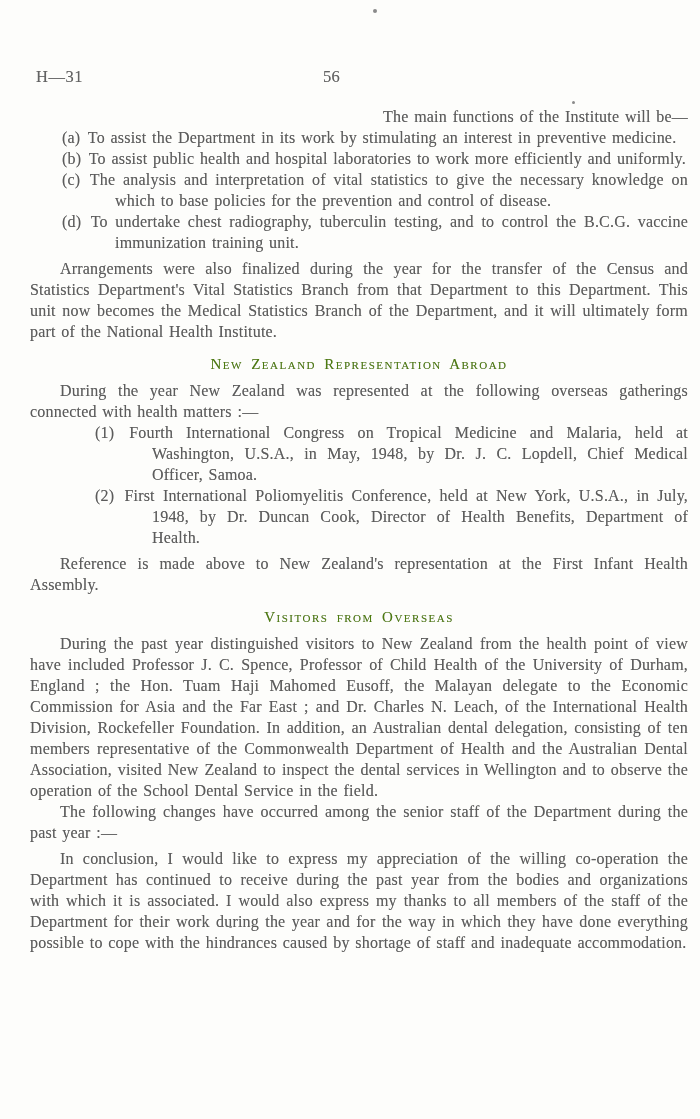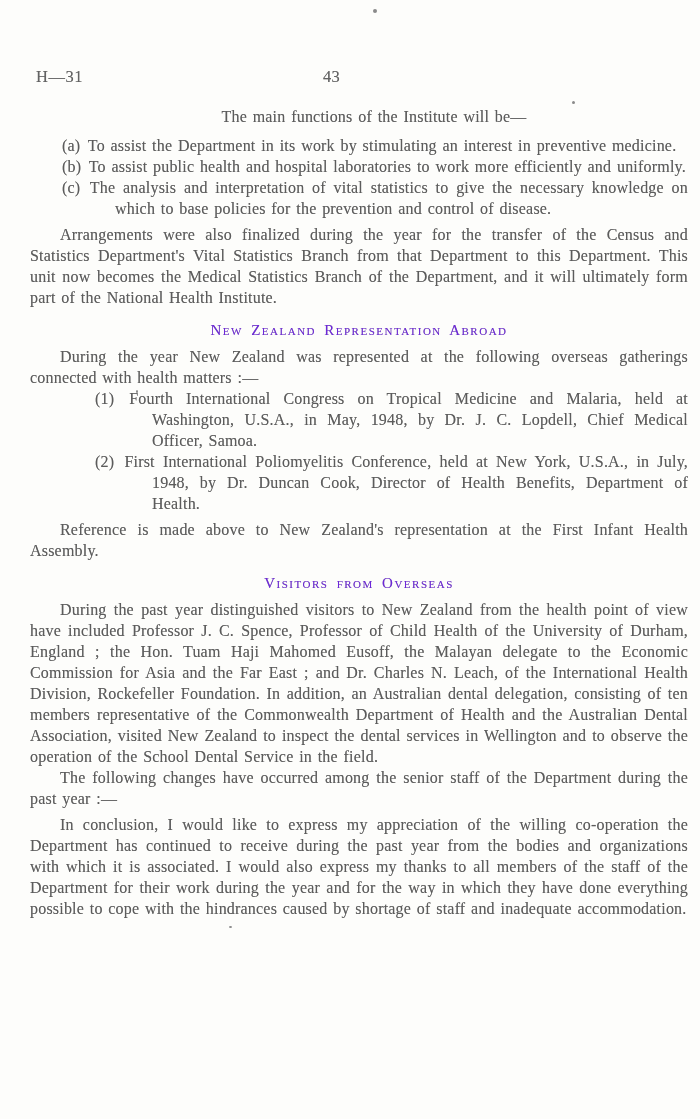--- a/index.html
+++ b/index.html
@@ -31,21 +31,21 @@
   }
   .doc-ref { position: absolute; left: 6px; top: 0; letter-spacing: 0.5px; }
   .page-num { position: absolute; left: 0; right: 55px; top: 0; text-align: center; }
 
   .para {
     margin: 5px 0 0 0;
     text-indent: 30px;
     text-align: justify;
   }
   .para.first { margin-top: 0; }
-  .lead { margin: 8px; text-indent: 30px; text-align: center; font-family: Liberation Serif, serif; }
+  .lead { margin: 0; text-indent: 30px; text-align: right; font-family: Liberation Serif, serif; }
 
   .fn-list, .num-list, .staff-list { margin: 0; }
   .fn-item {
     margin: 0 0 0 85px;
     text-indent: -53px;
     text-align: justify;
   }
   .num-item {
     margin: 0 0 0 122px;
     text-indent: -57px;
@@ -58,21 +58,21 @@
   }
   .item-label { padding-right: 2px; }
 
   .section-heading {
     margin: 12px 0 5px 0;
     font-size: 15px;
     font-weight: normal;
     font-variant: small-caps;
     letter-spacing: 1.5px;
     text-align: center;
-    color: #6d28d9;
+    color: #4d7c0f;
     word-spacing: 3px;
   }
 
   .speck {
     position: absolute;
     background: #8a8a8a;
     border-radius: 50%;
   }
   .speck.s1 { left: 373px; top: 9px;  width: 4px; height: 4px; }
   .speck.s2 { left: 572px; top: 101px; width: 3px; height: 3px; }
@@ -84,33 +84,34 @@
 
 <div class="page">
 
   <div class="speck s1"></div>
   <div class="speck s2"></div>
   <div class="speck s3"></div>
   <div class="speck s4"></div>
 
   <div class="page-header">
     <span class="doc-ref">H—31</span>
-    <span class="page-num">43</span>
+    <span class="page-num">56</span>
   </div>
 
   <p class="lead">The main functions of the Institute will be—</p>
 
   <div class="fn-list">
 
       <p class="fn-item"><span class="item-label">(a)</span> <span class="item-text">To assist the Department in its work by stimulating an interest in preventive medicine.</span></p>
 
       <p class="fn-item"><span class="item-label">(b)</span> <span class="item-text">To assist public health and hospital laboratories to work more efficiently and uniformly.</span></p>
 
       <p class="fn-item"><span class="item-label">(c)</span> <span class="item-text">The analysis and interpretation of vital statistics to give the necessary knowledge on which to base policies for the prevention and control of disease.</span></p>
 
+      <p class="fn-item"><span class="item-label">(d)</span> <span class="item-text">To undertake chest radiography, tuberculin testing, and to control the B.C.G. vaccine immunization training unit.</span></p>
 
 
   </div>
 
   <p class="para">Arrangements were also finalized during the year for the transfer of the Census and Statistics Department's Vital Statistics Branch from that Department to this Department. This unit now becomes the Medical Statistics Branch of the Department, and it will ultimately form part of the National Health Institute.</p>
 
   <h2 class="section-heading">New Zealand Representation Abroad</h2>
 
   <p class="para first">During the year New Zealand was represented at the following overseas gatherings connected with health matters :—</p>
 

